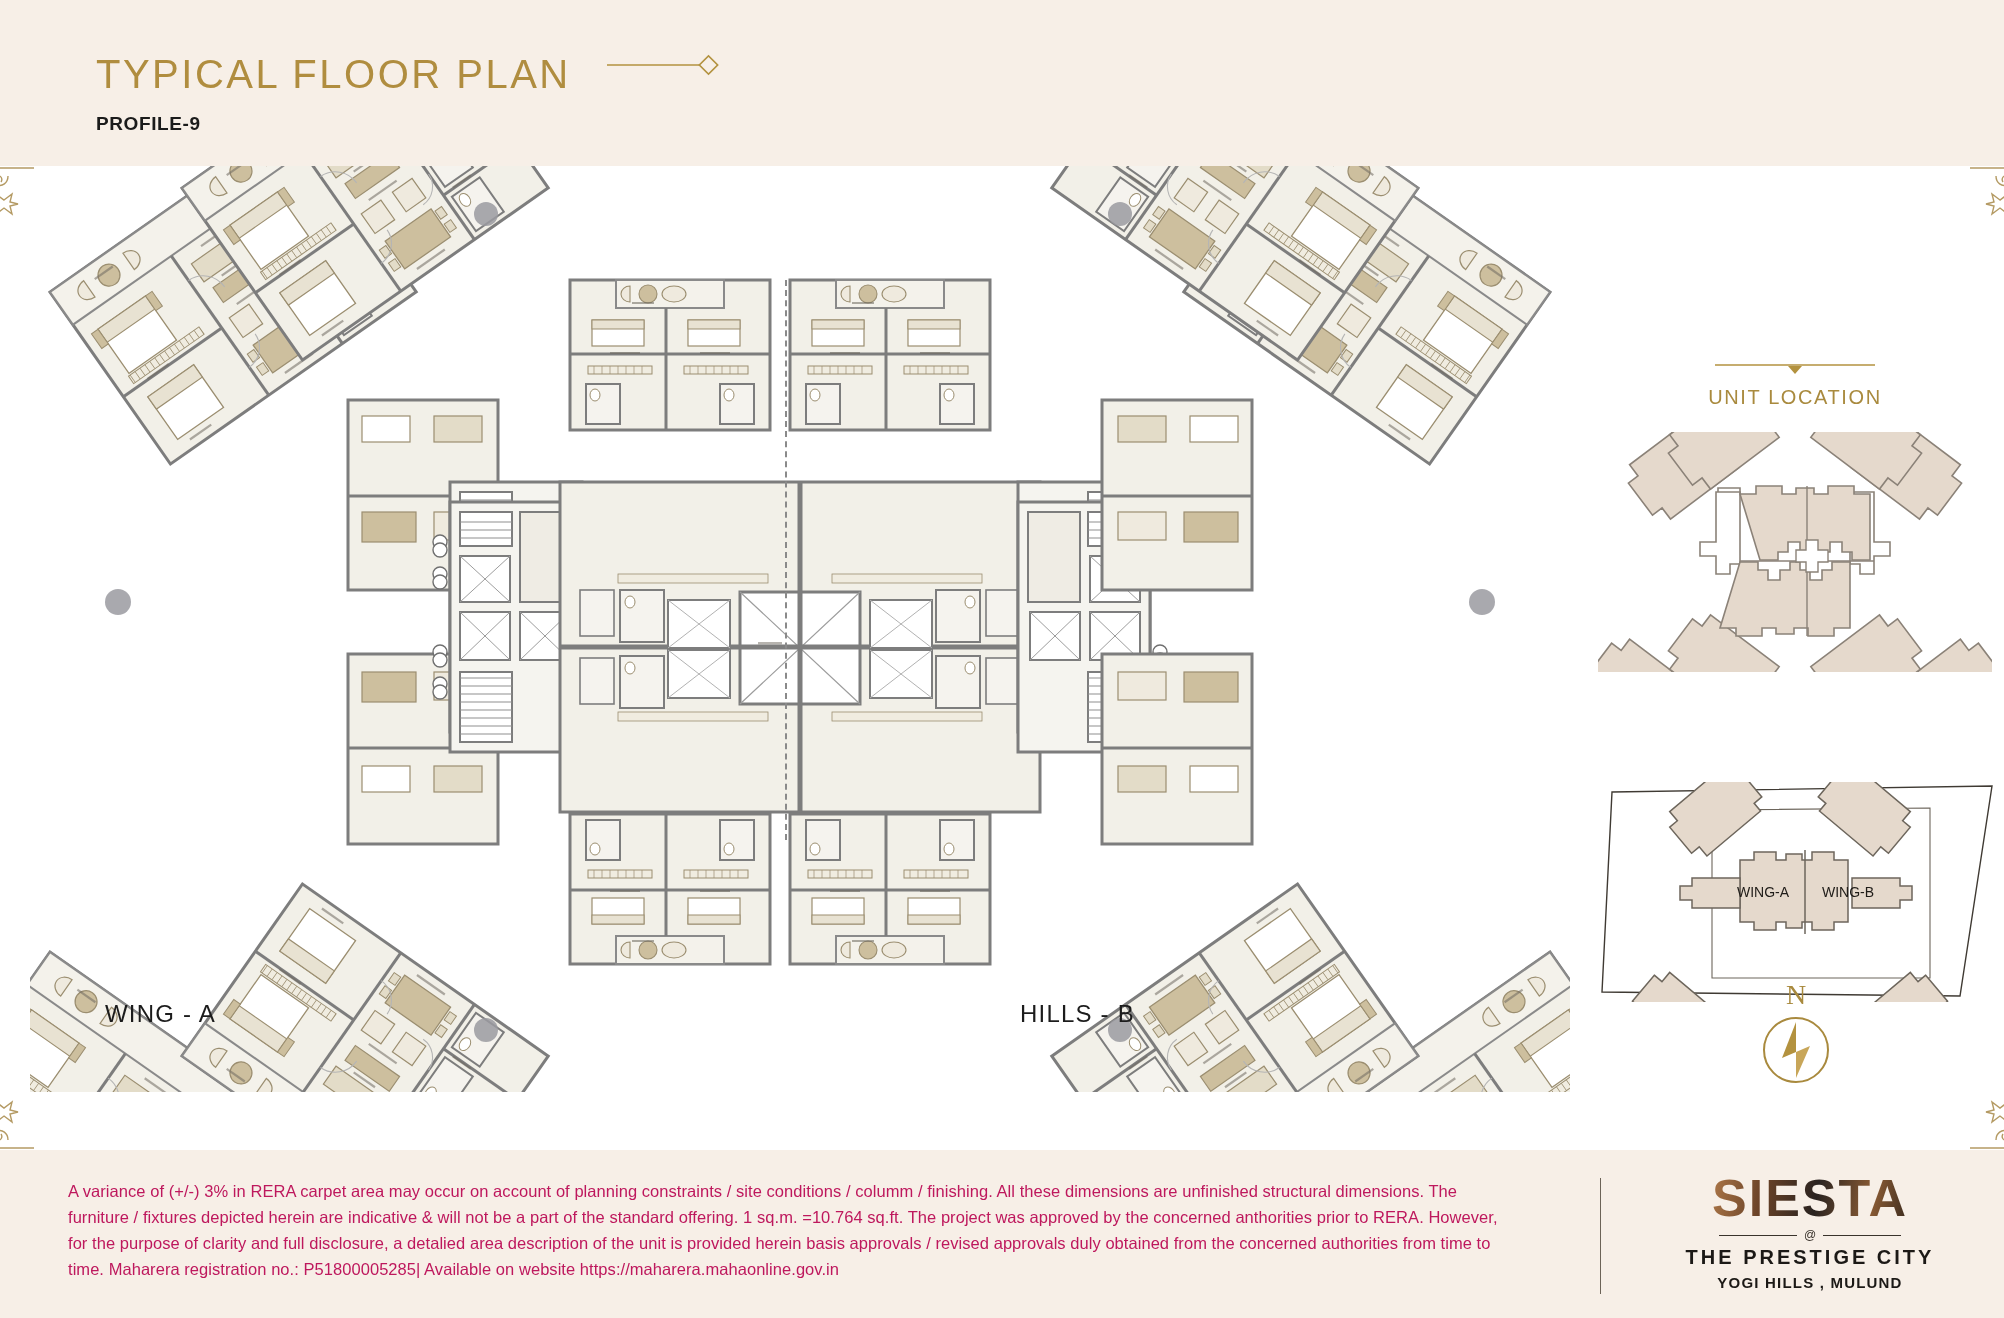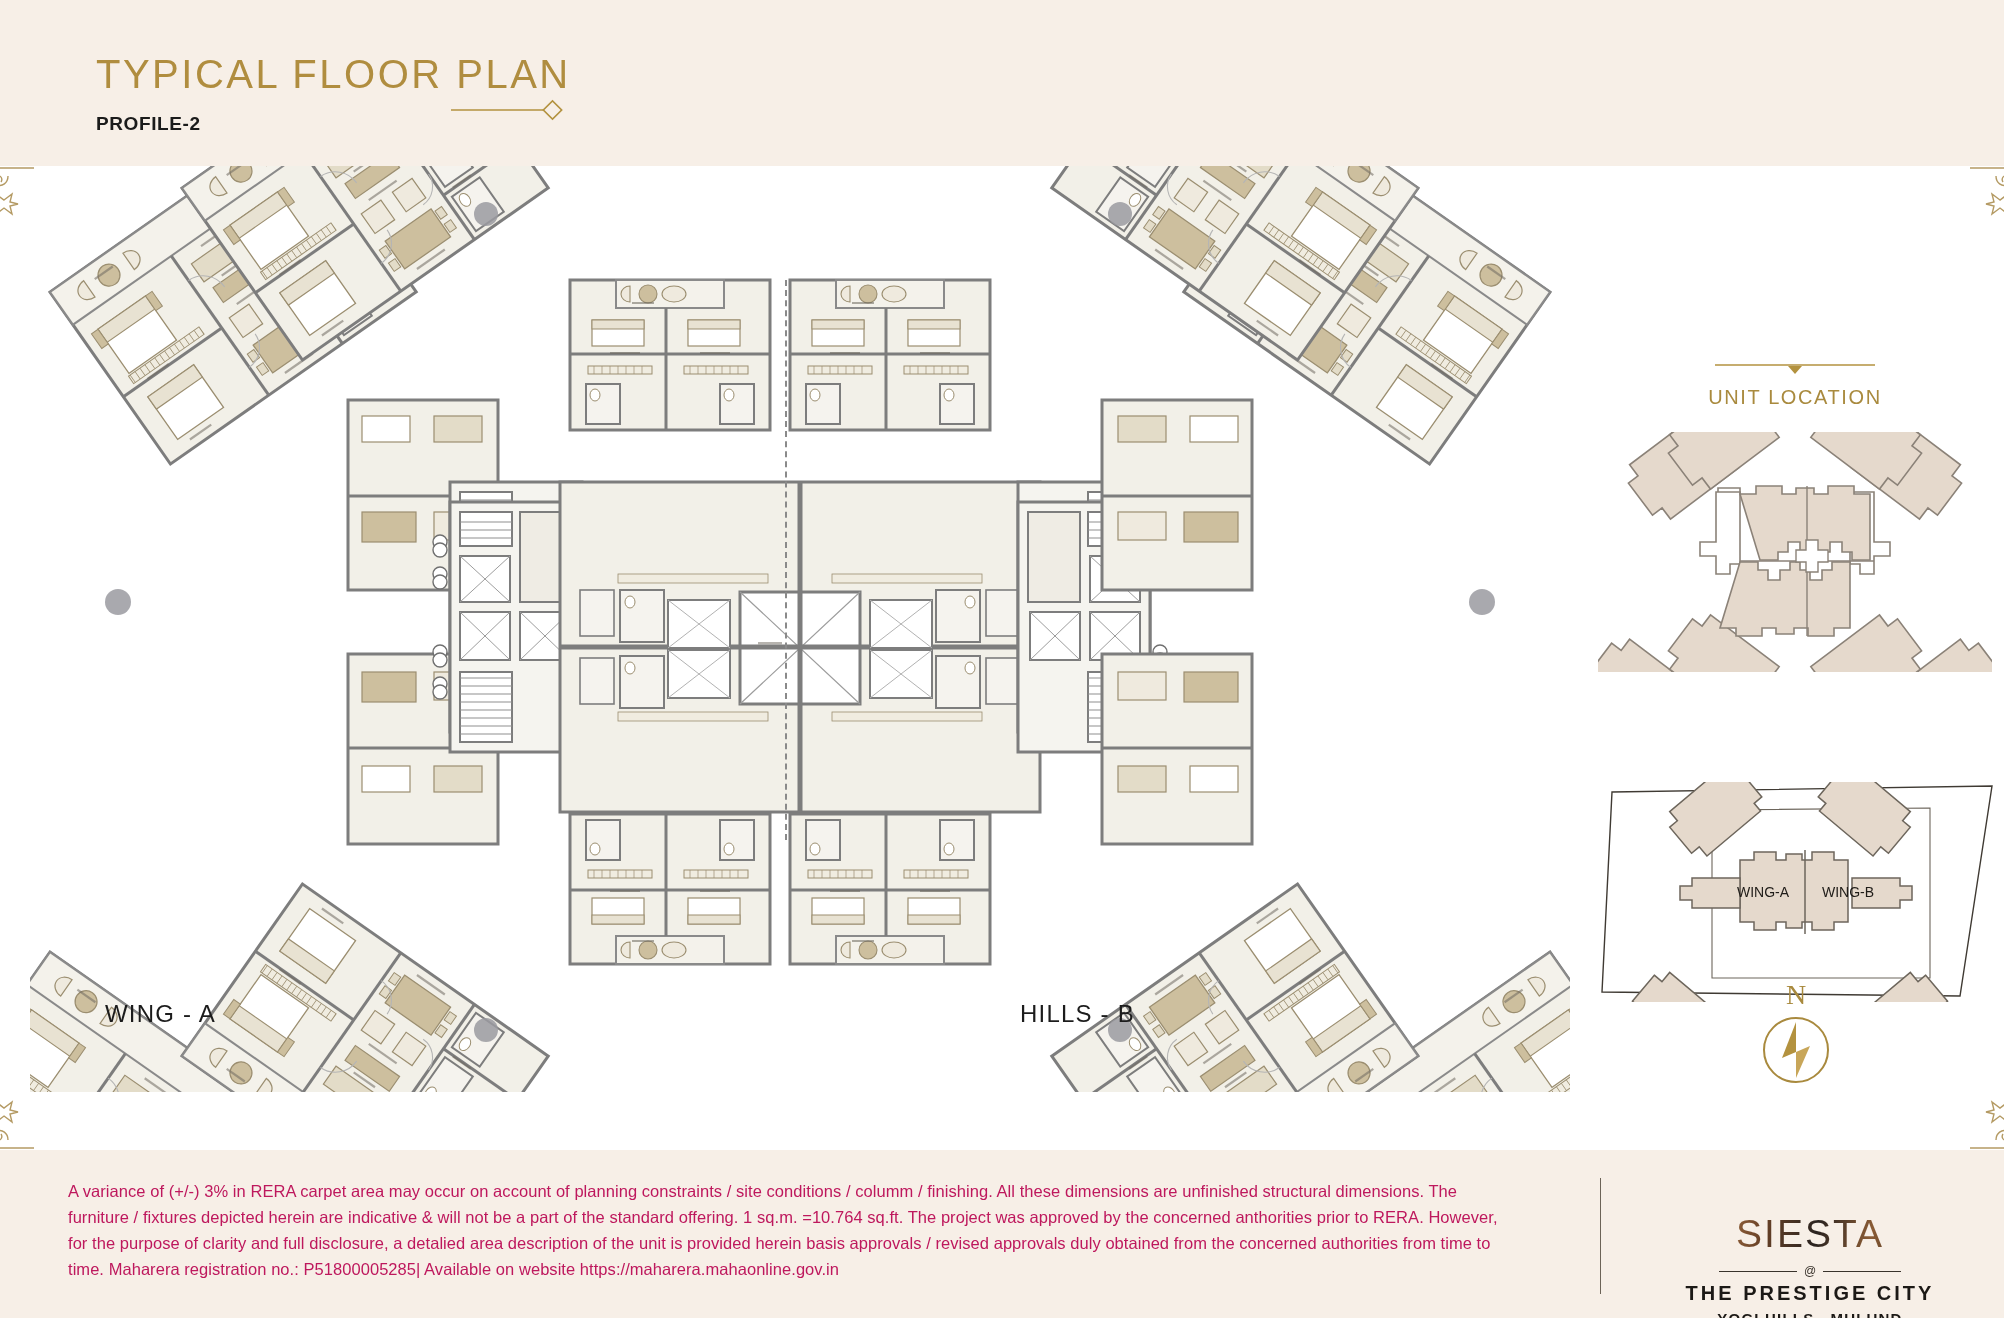--- a/index.html
+++ b/index.html
@@ -21,22 +21,21 @@
     position: absolute;
     left: 0; top: 0;
     width: 2004px;
     height: 166px;
     background: #f7efe7;
   }
   #title-row {
     position: absolute;
     left: 96px; top: 52px;
     display: flex;
-    align-items: flex-end;
-    flex-direction: column;
+    align-items: flex-start;
   }
   #page-title {
     font-size: 40px;
     letter-spacing: 2.5px;
     color: #b08d3f;
     font-weight: 400;
     white-space: nowrap;
     font-family: "Liberation Sans", sans-serif;
   }
   #title-rule {
@@ -163,29 +162,28 @@
     width: 1px; height: 116px;
     background: #6c6357;
   }
   #brand {
     position: absolute;
     left: 1660px; top: 20px;
     width: 300px;
     text-align: center;
   }
   #brand-name {
-    font-size: 39px;
-    font-weight: normal;
+    font-size: 52px;
+    font-weight: bold;
     letter-spacing: 2px;
     line-height: 56px;
     background: linear-gradient(100deg,#8a5a33 0%,#b07a4a 16%,#6b4328 34%,#2a2320 52%,#8b5c35 70%,#1d1815 88%,#3a2f27 100%);
     -webkit-background-clip: text;
     background-clip: text;
     color: transparent;
-    margin-top: 36px;
     -webkit-text-fill-color: transparent;
   }
   #brand-at-row {
     display: flex;
     align-items: center;
     justify-content: center;
     gap: 7px;
     margin-top: 2px;
   }
   #brand-at-row .rule {
@@ -218,21 +216,21 @@
 <div id="header">
   <div id="title-row">
     <div id="page-title">TYPICAL FLOOR PLAN</div>
     <div id="title-rule">
       <svg width="120" height="26" viewBox="0 0 120 26">
         <line x1="0" y1="13" x2="92" y2="13" stroke="#b3923f" stroke-width="1.6"></line>
         <rect x="95" y="6.5" width="13" height="13" transform="rotate(45 101.5 13)" fill="none" stroke="#b3923f" stroke-width="1.6"></rect>
       </svg>
     </div>
   </div>
-  <div id="subtitle">PROFILE-2</div>
+  <div id="subtitle">PROFILE-9</div>
 </div>
 
 <div id="plan-canvas">
 
   <div class="corner-orn" id="orn-tl">
     <svg width="74" height="74" viewBox="0 0 74 74">
       <g fill="none" stroke="#b49a63" stroke-width="1.4">
         <path d="M2 2 H60"></path>
         <path d="M34 10 c0 7 -6 11 -11 9 c-4 -2 -4 -8 0 -9 c4 -1 6 3 4 6"></path>
         <path d="M22 19 c-4 6 -11 7 -15 4"></path>

